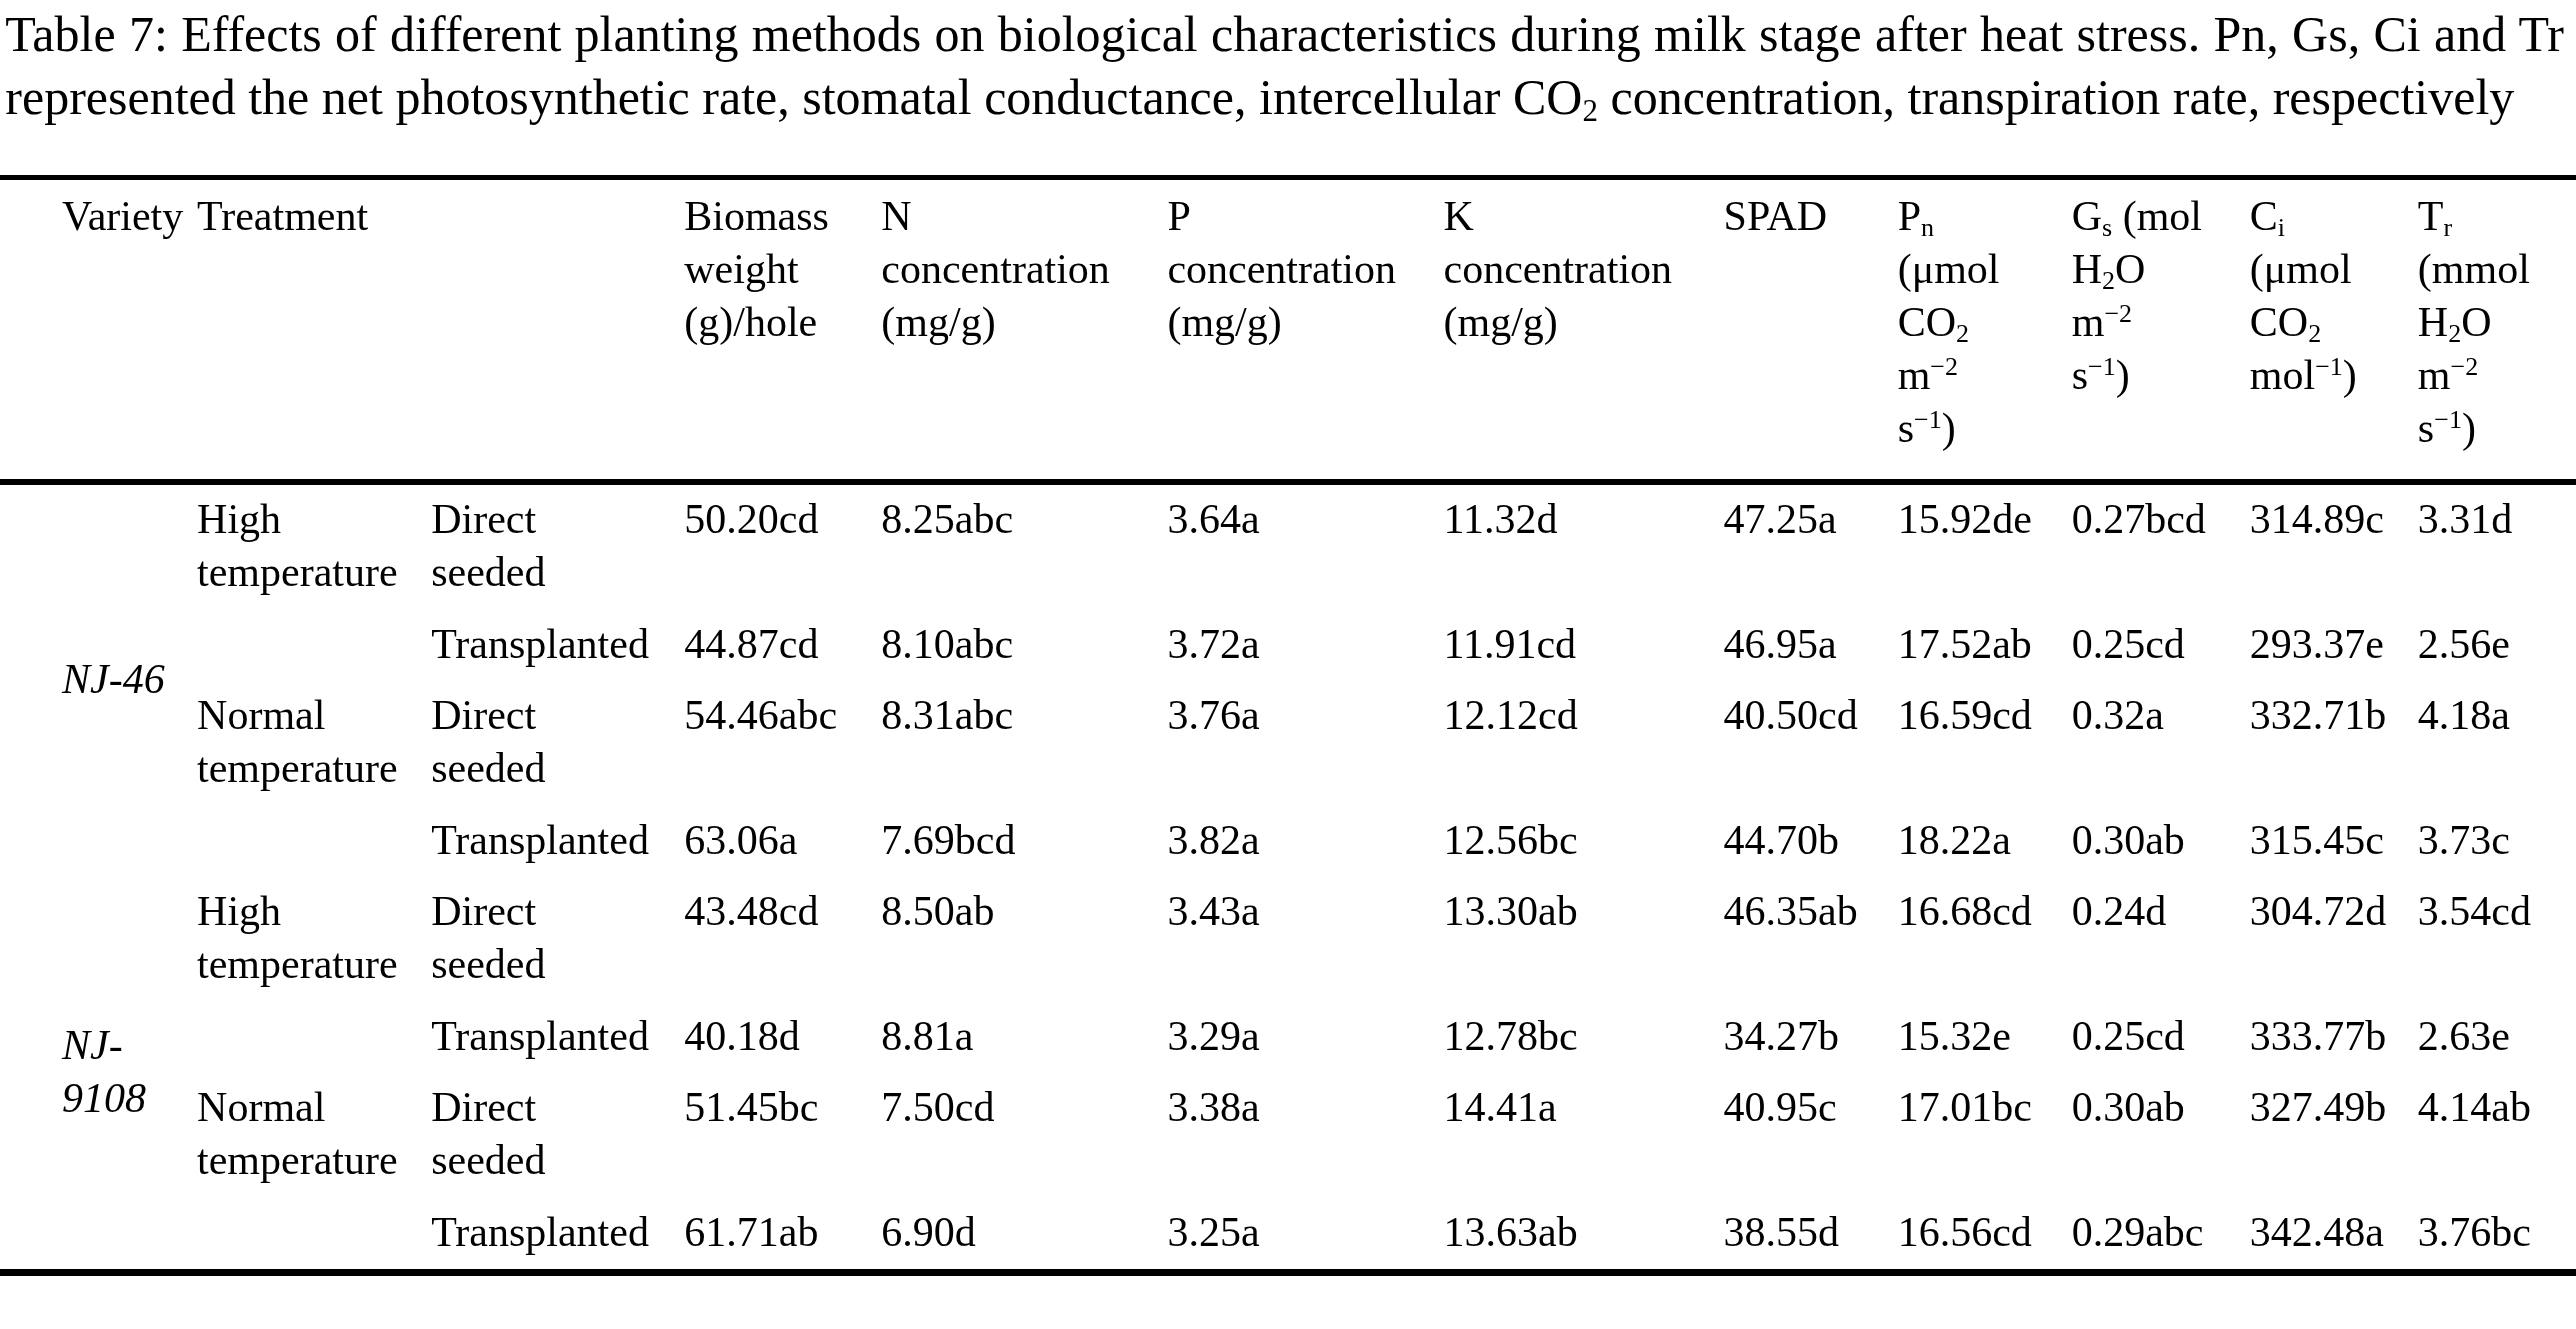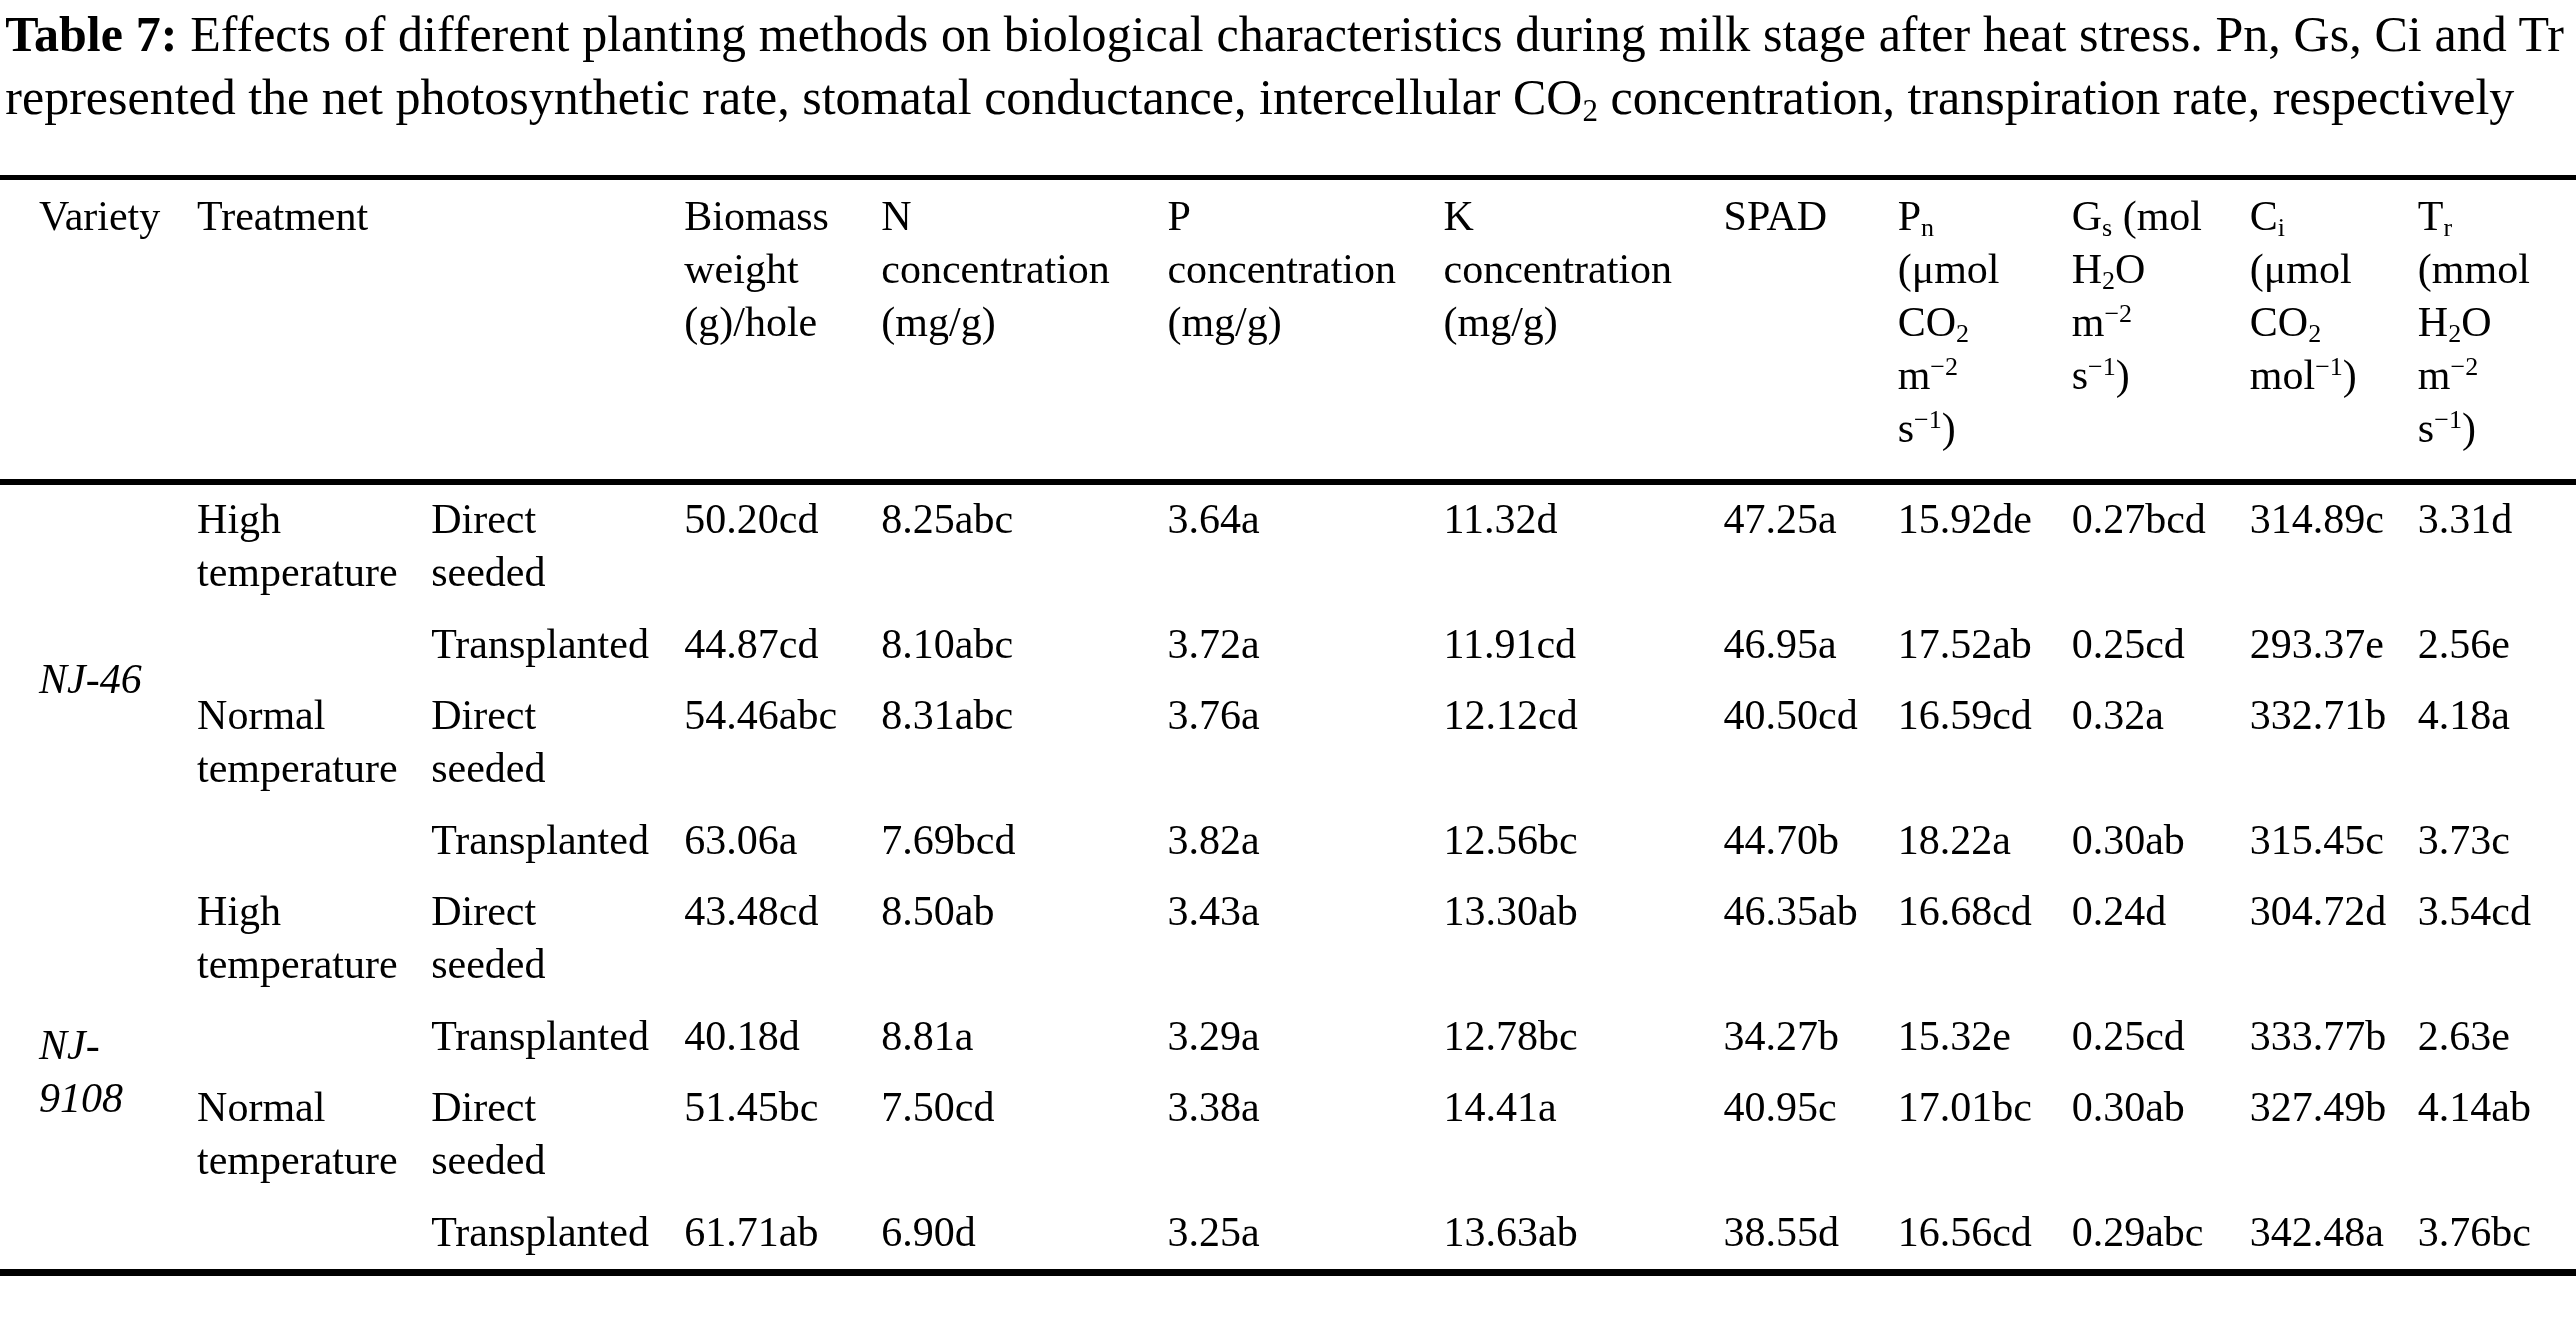--- a/index.html
+++ b/index.html
@@ -16,21 +16,21 @@
     height: 1330px;
     font-family: "Liberation Serif", "DejaVu Serif", serif;
   }
   .caption {
     margin: 0;
     padding: 2.6px 12px 0 5.3px;
     font-size: 50px;
     line-height: 63px;
     text-align: justify;
   }
-  .caption b { font-weight: bold; }
+  .caption b { font-weight: normal; }
   table.data {
     margin-top: 46px;
     width: 2576px;
     table-layout: fixed;
     border-collapse: collapse;
     border-top: 5.3px solid #000000;
     border-bottom: 7.2px solid #000000;
   }
   th, td {
     font-size: 42px;
@@ -44,21 +44,21 @@
   }
   thead th {
     padding-top: 10.5px;
     padding-bottom: 24px;
     border-bottom: 6px solid #000000;
   }
   tbody td {
     padding-top: 8px;
     padding-bottom: 10.5px;
   }
-  .c-first { padding-left: 39px; margin-left: 28px; }
+  .c-first { padding-left: 62px; margin-left: 28px; }
   .h-center { text-align: left; }
   .v-mid { vertical-align: middle; font-style: italic; }
   sub, sup {
     font-size: 0.62em;
     line-height: 0;
   }
   sub { vertical-align: -0.22em; }
   sup { vertical-align: 0.55em; }
 </style>
 </head>

